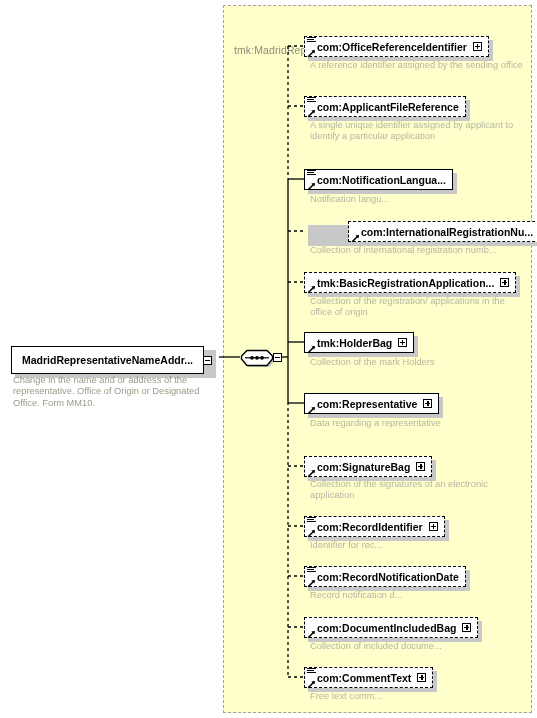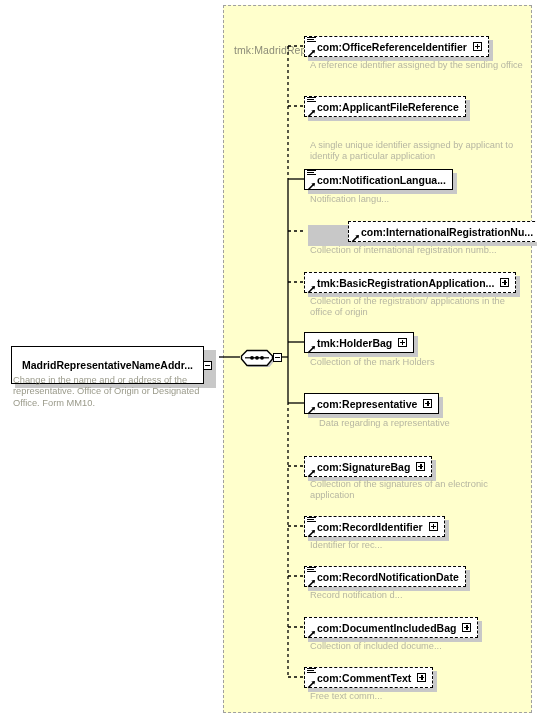--- a/index.html
+++ b/index.html
@@ -67,21 +67,21 @@
   }
   .node-inner { position: relative; z-index: 1; }
 
   .root-box {
     position: relative;
     display: inline-flex;
     align-items: center;
     justify-content: center;
     background: #ffffff;
     border: 1.6px solid #000000;
-    height: 38px;
+    height: 28px;
     padding: 8px 10px;
     font-size: 10.5px;
     font-weight: bold;
     color: #000;
     white-space: nowrap;
   }
   .root-desc {
     position: absolute;
     left: 13px;
     top: 375px;
@@ -257,21 +257,21 @@
               <i></i>
               <i></i>
             </span>
             <span class="arrow-icon"><svg width="9" height="9" viewBox="0 0 9 9">
                 <path d="M1.2 7.8 L7.2 1.8" stroke="#000" stroke-width="1.6" fill="none"></path>
                 <path d="M8 1 L4.4 1.6 L7.4 4.6 Z" fill="#000"></path>
               </svg></span>
             <span class="label">com:ApplicantFileReference</span>
           </div>
         </div></div>
-      <div class="desc" style="left: 310px; top: 120px; width: 215px; margin-top: 20px;">A single unique identifier assigned by applicant to identify a particular application</div>
+      <div class="desc" style="left: 310px; top: 120px; width: 215px;">A single unique identifier assigned by applicant to identify a particular application</div>
       <div class="child" style="left: 304px; top: 169px;"><div style="position: relative; display: inline-flex; align-items: center;">
           <div class="node-shadow"></div>
           <div class="node-box solid">
             <span class="seq-icon">
               <i></i>
               <i></i>
               <i></i>
             </span>
             <span class="arrow-icon"><svg width="9" height="9" viewBox="0 0 9 9">
                 <path d="M1.2 7.8 L7.2 1.8" stroke="#000" stroke-width="1.6" fill="none"></path>
@@ -321,21 +321,21 @@
           <div class="node-shadow"></div>
           <div class="node-box solid">
             <span class="arrow-icon"><svg width="9" height="9" viewBox="0 0 9 9">
                 <path d="M1.2 7.8 L7.2 1.8" stroke="#000" stroke-width="1.6" fill="none"></path>
                 <path d="M8 1 L4.4 1.6 L7.4 4.6 Z" fill="#000"></path>
               </svg></span>
             <span class="label">com:Representative</span>
             <span class="plus-btn"></span>
           </div>
         </div></div>
-      <div class="desc" style="left: 319px; top: 418px; width: 215px;">Data regarding a representative</div>
+      <div class="desc" style="left: 310px; top: 418px; width: 215px;">Data regarding a representative</div>
       <div class="child" style="left: 304px; top: 456px;"><div style="position: relative; display: inline-flex; align-items: center;">
           <div class="node-shadow"></div>
           <div class="node-box dashed">
             <span class="arrow-icon"><svg width="9" height="9" viewBox="0 0 9 9">
                 <path d="M1.2 7.8 L7.2 1.8" stroke="#000" stroke-width="1.6" fill="none"></path>
                 <path d="M8 1 L4.4 1.6 L7.4 4.6 Z" fill="#000"></path>
               </svg></span>
             <span class="label">com:SignatureBag</span>
             <span class="plus-btn"></span>
           </div>

